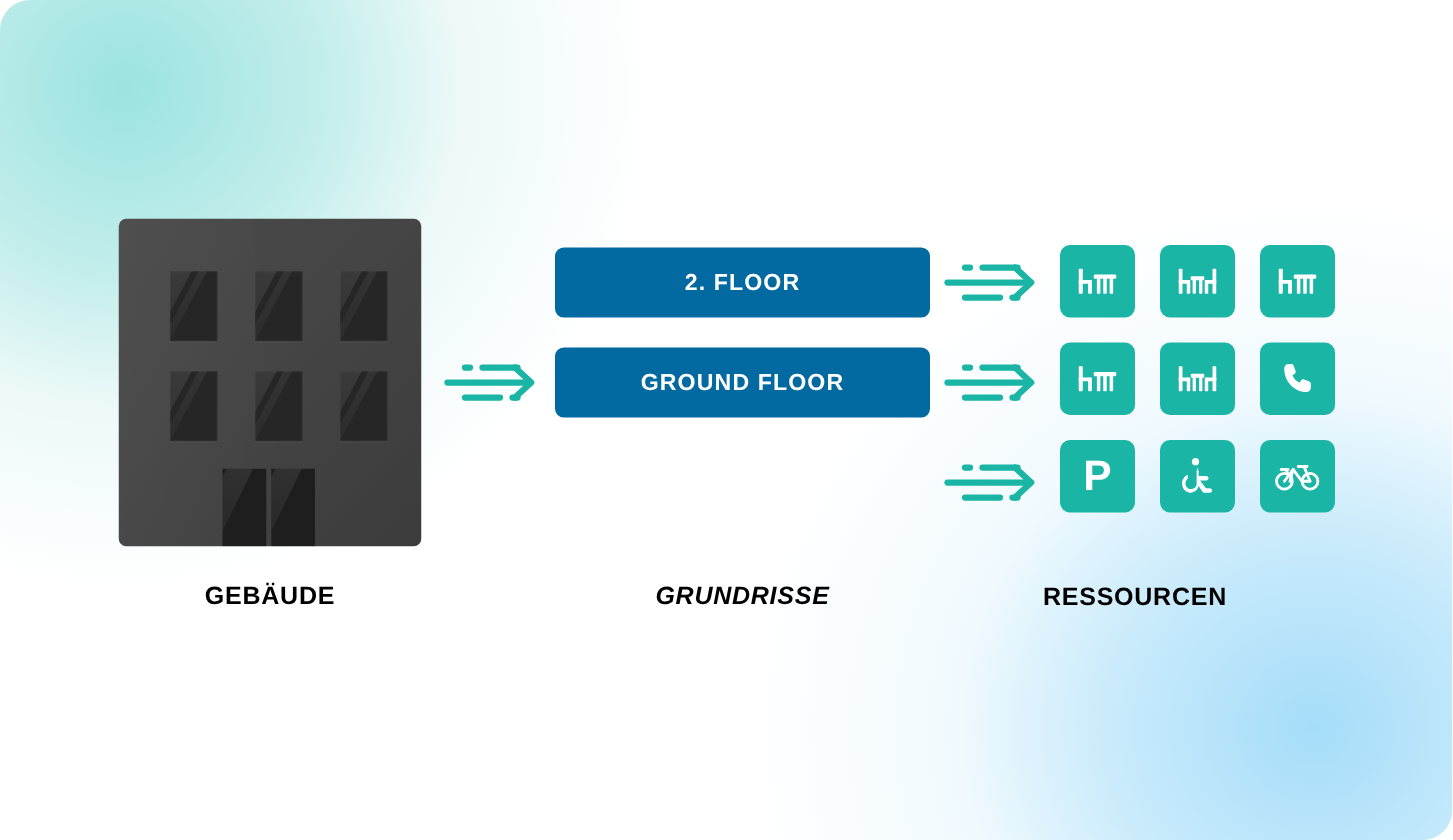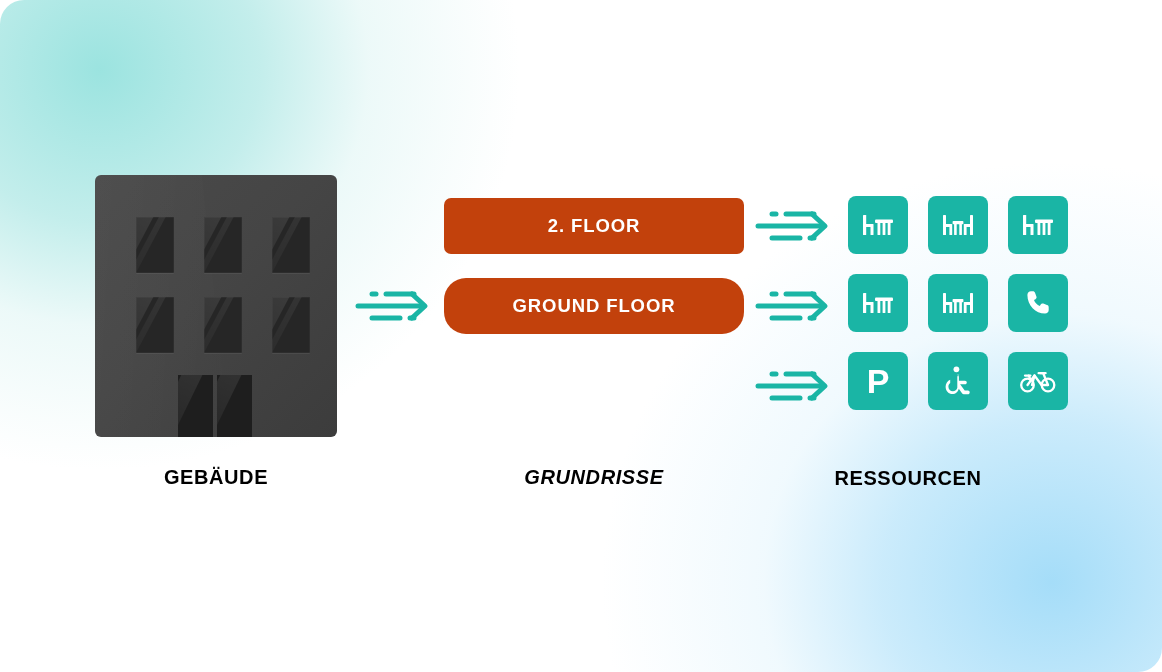--- a/index.html
+++ b/index.html
@@ -132,34 +132,34 @@
     position: absolute;
     left: 444px;
     top: 198px;
     width: 300px;
   }
   .floor-btn {
     width: 300px;
     height: 56px;
     border: 0;
     border-radius: 7px;
-    background: #c2410c;
+    background: #0369a1;
     color: #ffffff;
     font-family: "Liberation Sans", sans-serif;
     font-weight: 700;
     font-size: 18.5px;
     letter-spacing: 0.9px;
     display: flex;
     align-items: center;
     justify-content: center;
     cursor: pointer;
     margin-bottom: 24px;
     box-sizing: border-box;
   }
-  .floor-btn:last-child { margin-bottom: 17px; border-radius: 22px; }
+  .floor-btn:last-child { margin-bottom: 17px; }
 
   
   .res-col {
     position: absolute;
     left: 848px;
     top: 196px;
   }
   .res-row {
     display: flex;
     gap: 20px;

